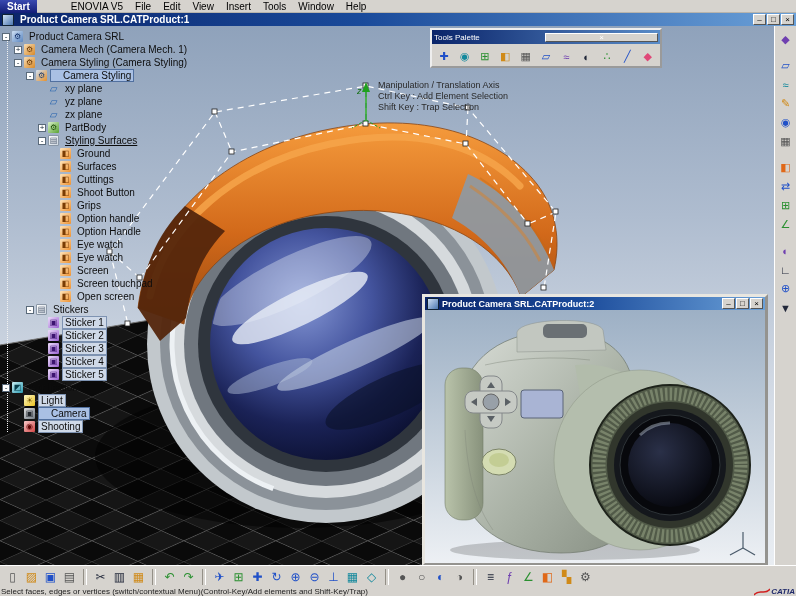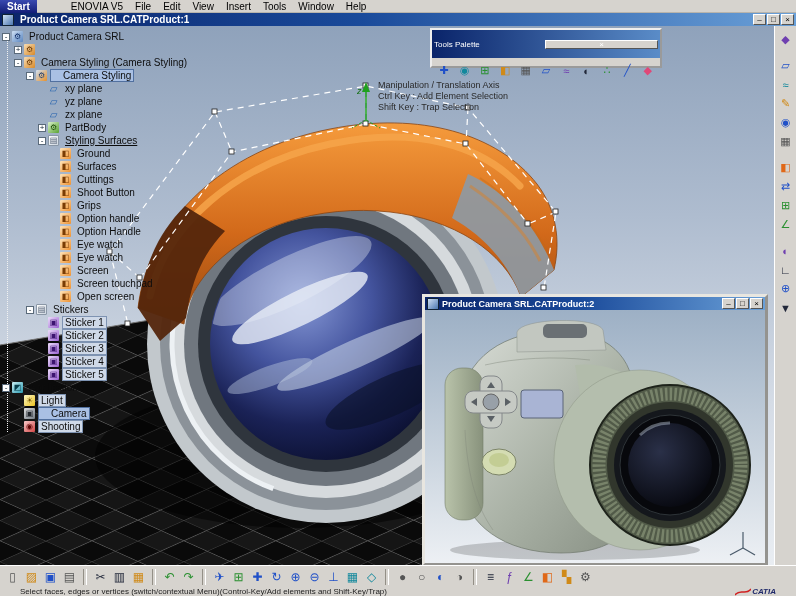--- a/index.html
+++ b/index.html
@@ -70,21 +70,21 @@
   .ticon[data-icon="camera"]{background:linear-gradient(135deg,#dcdcdc,#737b84);color:#22262c;}
   .ticon[data-icon="camera"]::before{content:"▣";}
   .tlabel{font-size:10px;color:#0d0d0d;padding:0 2px;border:1px solid transparent;}
   .tree-row[data-sel] .tlabel{background:#a9c0e4;border-color:#51709f;padding-left:12px;}
   .tree-row[data-boxed] .tlabel{background:#cfd9e8;border-color:#7e93b2;}
   .tree-row[data-und] .tlabel{text-decoration:underline;}
 
   
   .palette{position:absolute;left:430px;top:28px;width:232px;height:40px;z-index:8;
            background:#d6d3ce;border:2px outset #eee;box-sizing:border-box;}
-  .pal-title{height:28px;background:linear-gradient(90deg,#0a246a,#5a8cc8);display:flex;align-items:center;
+  .pal-title{height:14px;background:linear-gradient(90deg,#0a246a,#5a8cc8);display:flex;align-items:center;
              padding:0 2px;}
   .pal-title span{color:#fff;font-size:8px;flex:1;}
   .pal-close{width:9px;height:9px;background:#d6d3ce;border:1px solid;border-color:#fff #555 #555 #fff;
              font-size:7px;line-height:7px;text-align:center;box-sizing:border-box;}
   .pal-body{display:flex;align-items:center;padding:3px 2px;}
   .pbi{width:17px;height:17px;display:flex;align-items:center;justify-content:center;
        font-size:11px;margin:0 1px;border:1px solid transparent;}
 
   
   .win2{position:absolute;left:422px;top:294px;width:346px;height:272px;z-index:7;
@@ -109,21 +109,21 @@
   .tbsep{width:2px;height:16px;border-left:1px solid #938f86;border-right:1px solid #fff;margin:0 4px;}
 
   
   [data-c="blue"]{color:#2050c8;} [data-c="teal"]{color:#12889c;} [data-c="green"]{color:#2a9030;}
   [data-c="amber"]{color:#d08a18;} [data-c="purple"]{color:#7040b0;}
   [data-c="gray"]{color:#555555;} [data-c="dark"]{color:#22283a;} [data-c="orange"]{color:#e06818;}
   [data-c="pink"]{color:#e04878;}
 
   
   .sbar{position:absolute;left:0;bottom:0;width:796px;height:9px;background:#d6d3ce;display:flex;
-        align-items:center;padding:0 20px;box-sizing:border-box;z-index:9;}
+        align-items:center;padding:0 1px;box-sizing:border-box;z-index:9;}
   .sbar .stxt{font-size:8px;color:#222;white-space:nowrap;overflow:hidden;flex:1;}
   .brand{display:flex;align-items:center;}
   .brand .swoosh{width:16px;height:8px;margin-right:1px;}
   .brand .bname{font-size:8px;font-style:italic;font-weight:bold;color:#202a6a;}
 </style>
 </head>
 <body>
 
 <div id="screen">
 
@@ -265,20 +265,21 @@
 
         <div class="tree-row" data-level="0">
           <span class="expander">-</span>
           <span class="ticon" data-icon="product"></span>
           <span class="tlabel">Product Camera SRL</span>
         </div>
 
         <div class="tree-row" data-level="1">
           <span class="expander">+</span>
           <span class="ticon" data-icon="component"></span>
+          <span class="tlabel">Camera Mech (Camera Mech. 1)</span>
         </div>
 
         <div class="tree-row" data-level="1">
           <span class="expander">-</span>
           <span class="ticon" data-icon="component"></span>
           <span class="tlabel">Camera Styling (Camera Styling)</span>
         </div>
 
         <div class="tree-row" data-level="2" data-sel="1">
           <span class="expander">-</span>

